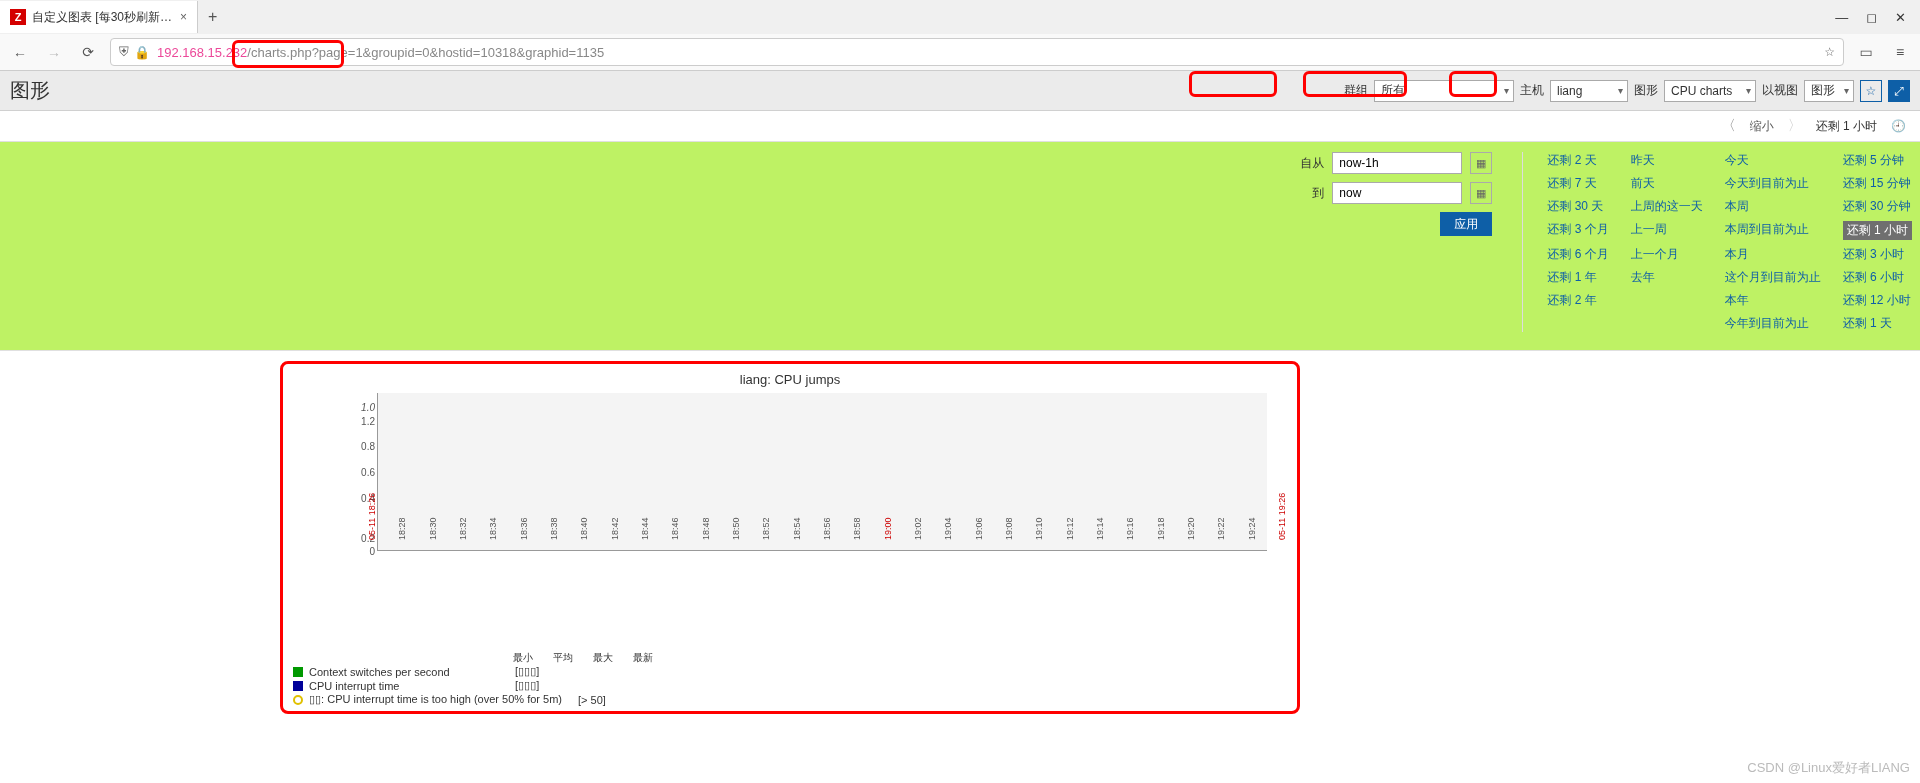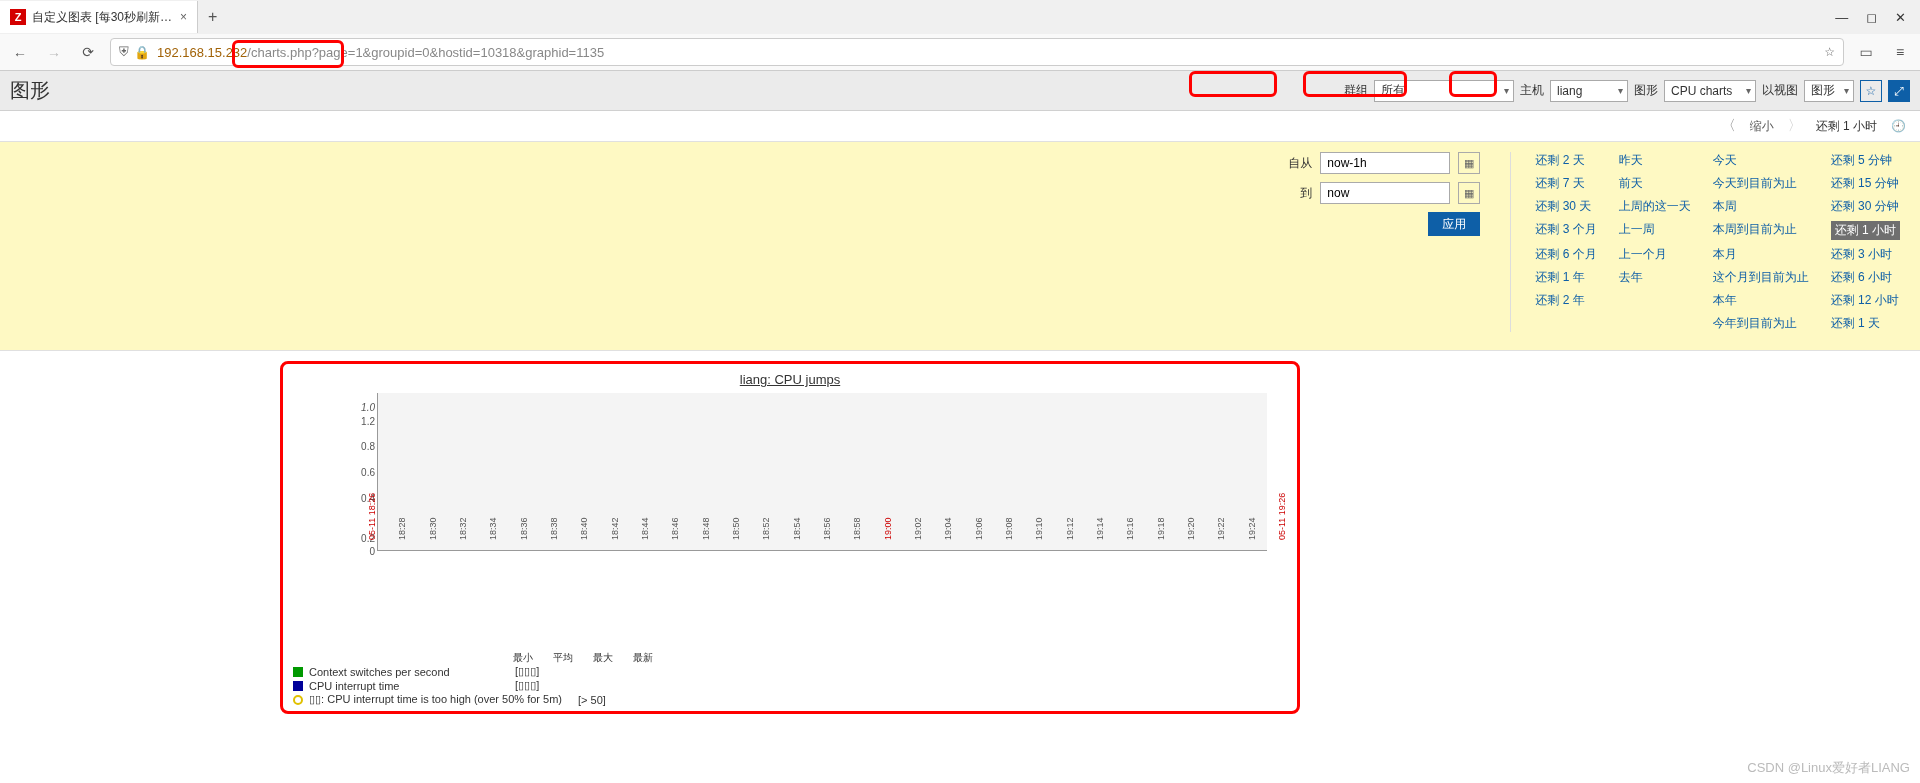--- a/index.html
+++ b/index.html
@@ -12,53 +12,53 @@
 .tab .favicon { width: 16px; height: 16px; background: #d40000; color: #fff; font-weight: bold; display: flex; align-items: center; justify-content: center; font-size: 11px; margin-right: 6px; }
 .tab .close { margin-left: auto; padding-left: 8px; color: #666; cursor: pointer; }
 .new-tab { padding: 0 10px; color: #555; cursor: pointer; font-size: 16px; }
 .win-controls { margin-left: auto; display: flex; gap: 18px; padding: 0 14px; font-size: 13px; color: #333; }
 
 .addr-bar { display: flex; align-items: center; height: 36px; padding: 0 8px; gap: 10px; background: #f9f9f9; }
 .nav-btn { width: 24px; text-align: center; color: #555; cursor: pointer; font-size: 14px; }
 .url-box { flex: 1; display: flex; align-items: center; border: 1px solid #ccc; border-radius: 4px; height: 28px; padding: 0 8px; background: #fff; gap: 6px; }
 .url-box .shield, .url-box .lock { color: #666; font-size: 13px; }
 .url-text { flex: 1; font-size: 13px; color: #888; }
-.url-text .hl { color: #a16207; }
+.url-text .hl { color: #ec4899; }
 
 
 .page-hdr { display: flex; align-items: center; background: #ebebeb; padding: 6px 10px; border-bottom: 1px solid #d0d0d0; }
 .page-title { font-size: 20px; color: #333; }
 .filters { margin-left: auto; display: flex; align-items: center; gap: 6px; font-size: 12px; }
 .filters label { color: #333; }
 .sel { border: 1px solid #aaa; background: #fff; height: 22px; padding: 0 18px 0 6px; font-size: 12px; position: relative; display: inline-flex; align-items: center; min-width: 60px; }
 .sel::after { content: "▾"; position: absolute; right: 4px; color: #666; font-size: 10px; }
 .hdr-icon { width: 22px; height: 22px; display: inline-flex; align-items: center; justify-content: center; background: #0e5fa7; color: #fff; font-size: 12px; }
 .star-icon { background: transparent; color: #0e5fa7; border: 1px solid #0e5fa7; }
 
 
 .timenav { display: flex; justify-content: flex-end; align-items: center; padding: 6px 14px; background: #fff; border-bottom: 1px solid #e0e0e0; gap: 14px; font-size: 12px; }
 .timenav .arrow { color: #888; cursor: pointer; font-size: 14px; }
 .timenav .zoom { color: #555; }
 .timenav .range { color: #333; }
 
 
-.timepanel { display: flex; background: #fef9c3; padding: 10px 20px 18px; border-bottom: 1px solid #e0e0e0; }
+.timepanel { display: flex; background: #bef264; padding: 10px 8px 18px; border-bottom: 1px solid #e0e0e0; }
 .tp-left { flex: 1; display: flex; flex-direction: column; align-items: flex-end; gap: 8px; padding-right: 30px; }
 .tp-row { display: flex; align-items: center; gap: 8px; }
 .tp-row label { color: #333; }
 .tp-row input { border: 1px solid #aaa; height: 22px; width: 130px; padding: 0 6px; font-size: 12px; }
 .tp-row .cal { width: 22px; height: 22px; border: 1px solid #aaa; display: flex; align-items: center; justify-content: center; color: #666; font-size: 11px; }
 .apply-btn { background: #0e5fa7; color: #fff; border: none; height: 24px; padding: 0 14px; cursor: pointer; font-size: 12px; }
 .tp-right { display: grid; grid-template-columns: repeat(4, auto); column-gap: 22px; row-gap: 6px; border-left: 1px solid #ddd; padding-left: 24px; }
 .tp-right a { color: #0e5fa7; text-decoration: none; font-size: 12px; cursor: pointer; white-space: nowrap; }
 .tp-right a.active { background: #6f6f6f; color: #fff; padding: 1px 4px; }
 
 
 .chart-wrap { margin: 10px 10px 0 280px; border: 3px solid red; border-radius: 8px; padding: 8px 10px 4px; width: 1020px; position: relative; }
-.chart-title { text-align: center; font-size: 13px; color: #333; margin-bottom: 6px; text-decoration: underline; }
+.chart-title { text-align: center; font-size: 13px; color: #333; margin-bottom: 6px; }
 .plot { position: relative; height: 170px; margin-left: 60px; margin-right: 20px; }
 .plot-area { position: absolute; left: 24px; right: 0; top: 0; bottom: 12px; background: #f4f4f4; border-left: 1px solid #999; border-bottom: 1px solid #999; }
 .ytick { position: absolute; right: calc(100% - 22px); font-size: 10px; color: #555; transform: translateY(-50%); }
 .xticks { position: absolute; left: 84px; right: 20px; top: 176px; height: 60px; }
 .xt { position: absolute; font-size: 9px; color: #555; transform: rotate(-90deg); transform-origin: left top; white-space: nowrap; }
 .xt.red { color: #c00; }
 .legend { margin-top: 88px; font-size: 11px; }
 .leg-row { display: flex; align-items: center; gap: 6px; margin-bottom: 1px; }
 .leg-sw { width: 10px; height: 10px; }
 .leg-hdr { margin-left: 220px; display: flex; gap: 20px; font-size: 10px; color: #333; }

